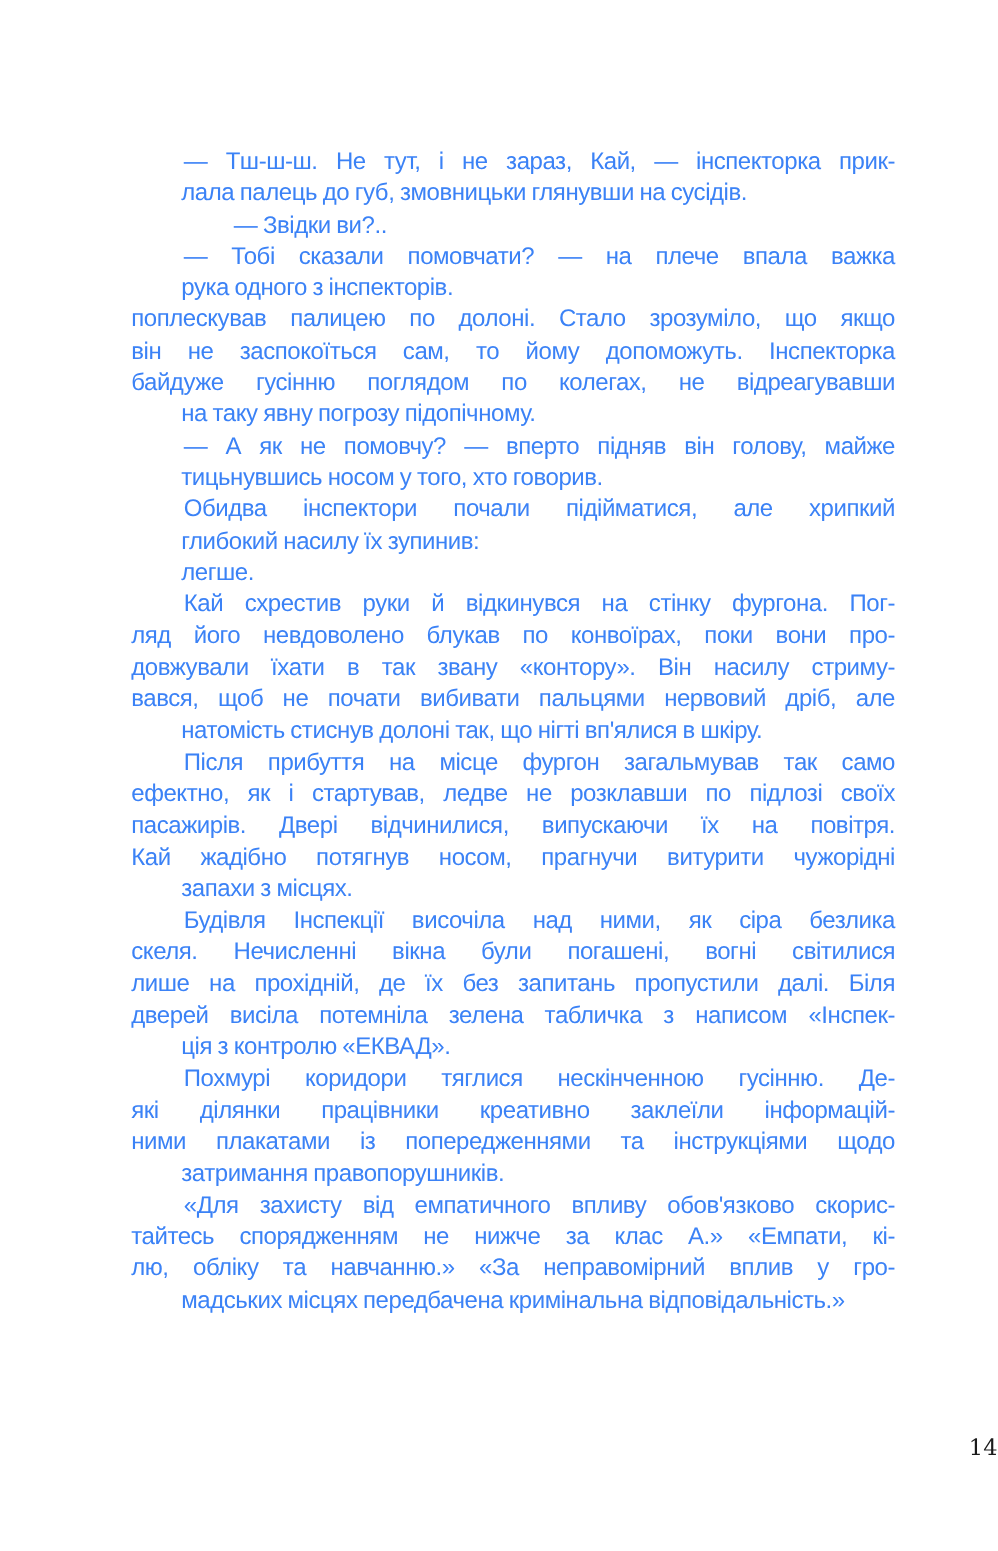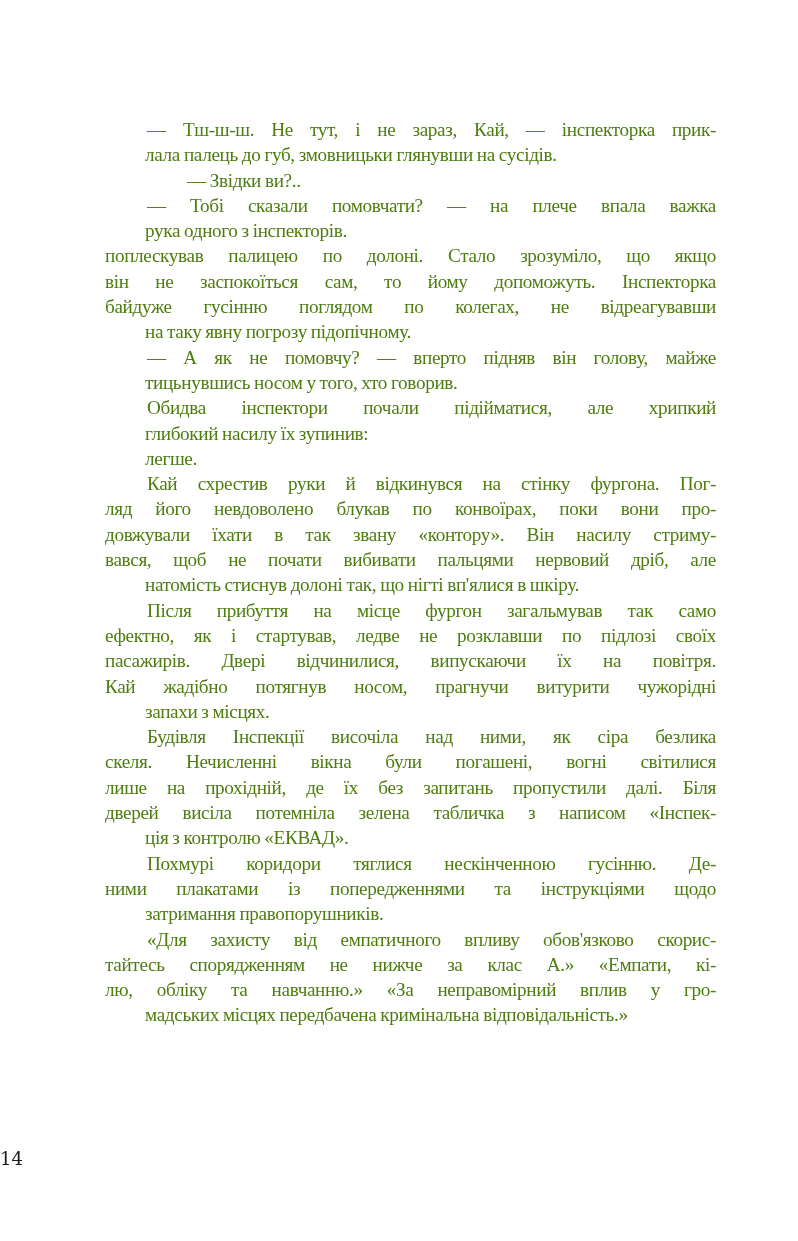--- a/index.html
+++ b/index.html
@@ -11,24 +11,24 @@
     width: 798px;
     height: 1241px;
     position: relative;
     overflow: hidden;
   }
   .page {
     position: absolute;
     left: 105px;
     top: 117px;
     width: 611px;
-    font-family: Liberation Serif, serif;
+    font-family: Liberation Sans, sans-serif;
     font-size: 19.2px;
     line-height: 25.3px;
-    color: #4d7c0f;
+    color: #3b82f6;
     letter-spacing: -0.35px;
     word-spacing: -0.5px;
   }
   .line {
     display: block;
     white-space: nowrap;
     text-align: justify;
     text-align-last: justify;
     height: 25.3px;
   }
@@ -37,21 +37,21 @@
     margin-left: 40px;
   }
   .line.indent {
     padding-left: 42px;
   }
   .page-number {
     position: absolute;
     left: 0;
     width: 798px;
     top: 1148px;
-    text-align: left;
+    text-align: right;
     font-family: "DejaVu Serif", "Liberation Serif", serif;
     font-size: 18px;
     color: #1a1a1a;
   }
 </style>
 </head>
 <body>
 
 <div class="page" id="page-body">
     <div>
@@ -98,20 +98,21 @@
     </div>
     <div>
       <span class="line indent">Будівля Інспекції височіла над ними, як сіра безлика</span>
       <span class="line">скеля. Нечисленні вікна були погашені, вогні світилися</span>
       <span class="line">лише на прохідній, де їх без запитань пропустили далі. Біля</span>
       <span class="line">дверей висіла потемніла зелена табличка з написом «Інспек-</span>
       <span class="line last">ція з контролю «ЕКВАД».</span>
     </div>
     <div>
       <span class="line indent">Похмурі коридори тяглися нескінченною гусінню. Де-</span>
+      <span class="line">які ділянки працівники креативно заклеїли інформацій-</span>
       <span class="line">ними плакатами із попередженнями та інструкціями щодо</span>
       <span class="line last">затримання правопорушників.</span>
     </div>
     <div>
       <span class="line indent">«Для захисту від емпатичного впливу обов'язково скорис-</span>
       <span class="line">тайтесь спорядженням не нижче за клас А.» «Емпати, кі-</span>
       <span class="line">лю, обліку та навчанню.» «За неправомірний вплив у гро-</span>
       <span class="line last">мадських місцях передбачена кримінальна відповідальність.»</span>
     </div>
   </div>

